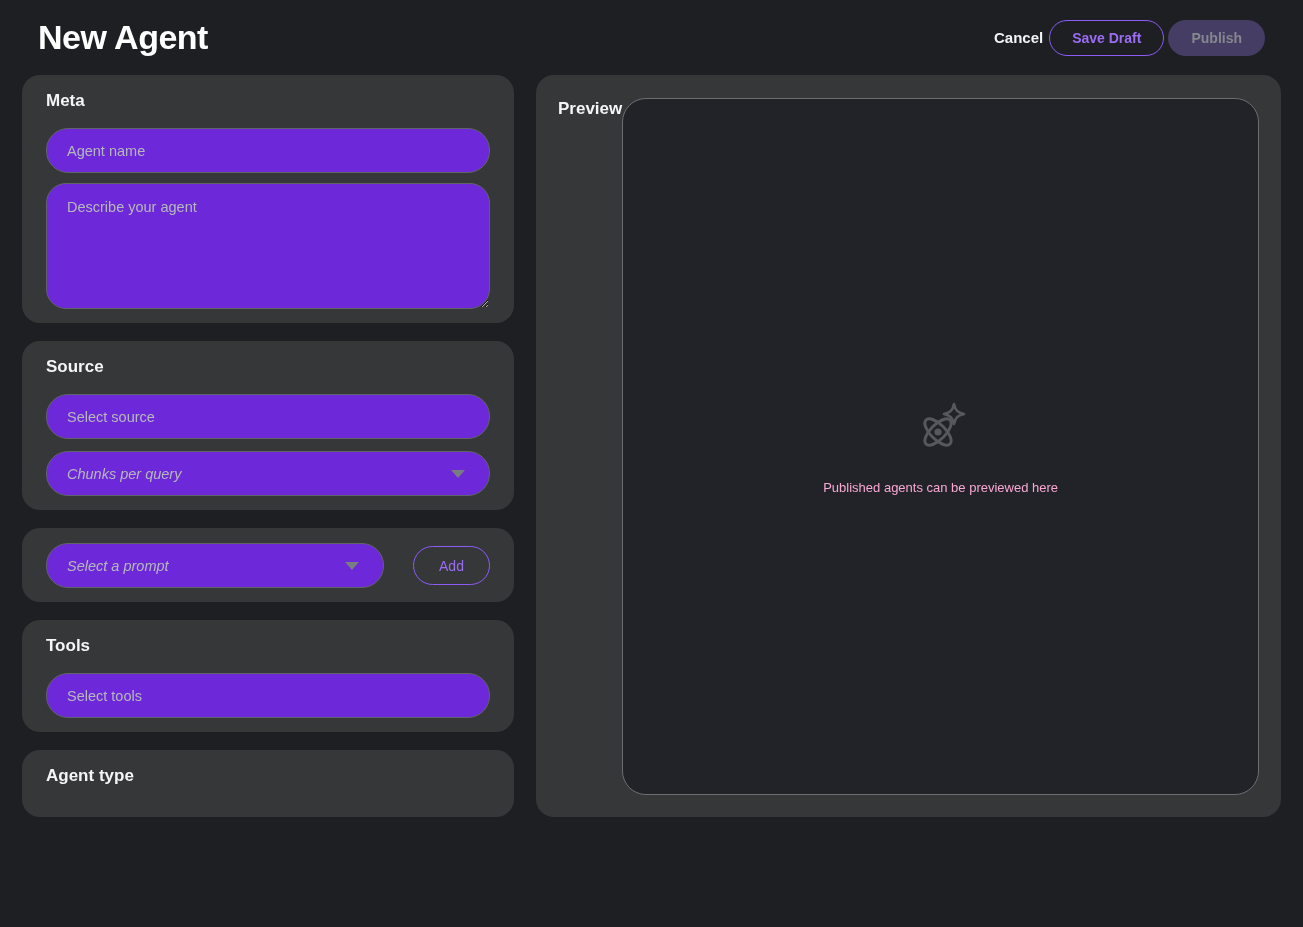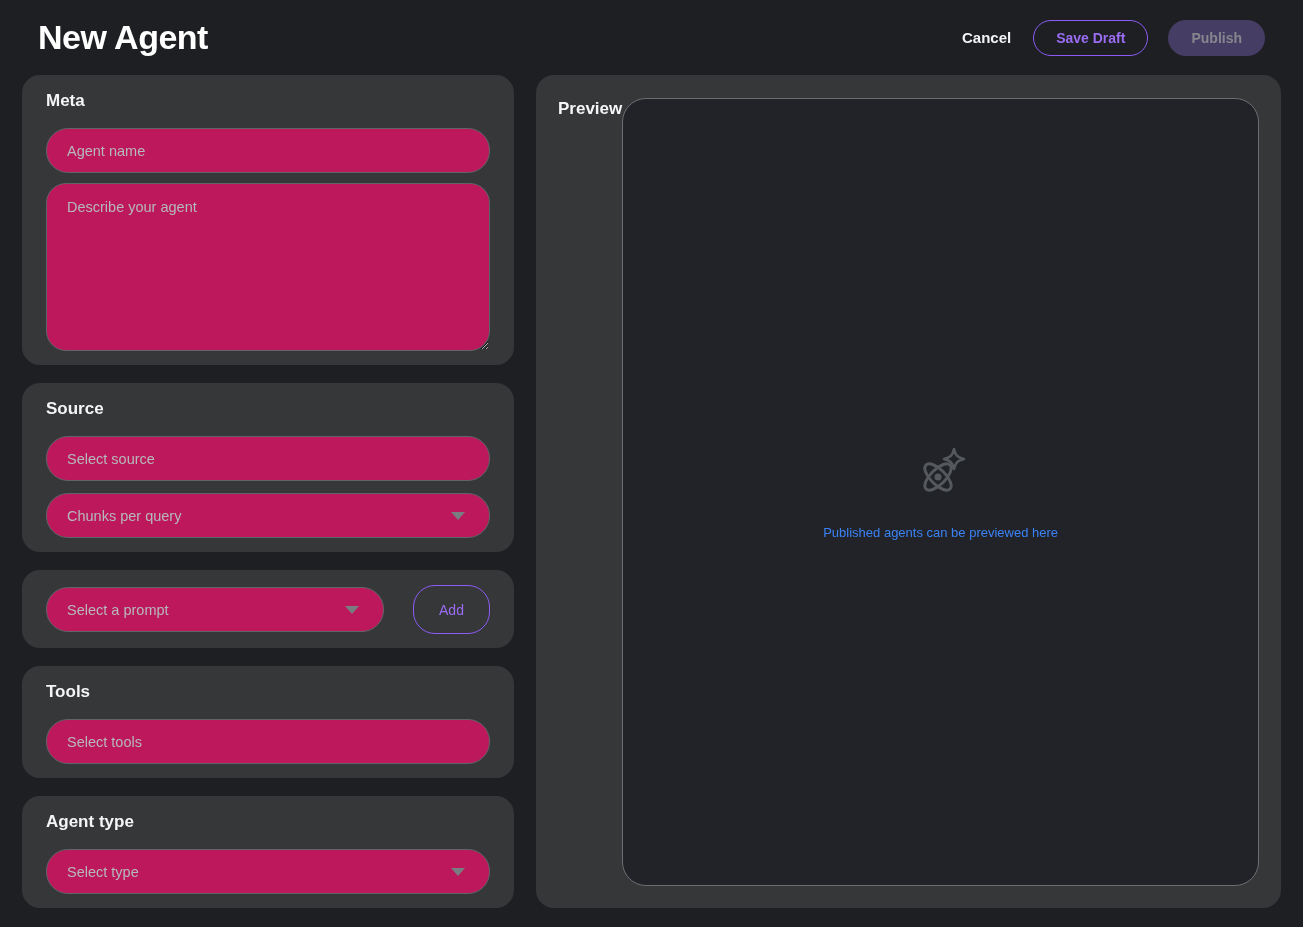--- a/index.html
+++ b/index.html
@@ -21,21 +21,21 @@
   }
   .page-title {
     font-size: 34px;
     font-weight: bold;
     letter-spacing: -0.5px;
     color: #ffffff;
   }
   .header-actions {
     display: flex;
     align-items: center;
-    gap: 20px;
+    gap: 4px;
   }
   .btn {
     font-family: "Liberation Sans", sans-serif;
     font-size: 14px;
     border-radius: 22px;
     cursor: pointer;
     background: transparent;
     border: none;
   }
   .btn-cancel {
@@ -85,65 +85,65 @@
     line-height: 21px;
     font-weight: bold;
     color: #f4f5f6;
     margin-bottom: 17px;
   }
 
   
   .field {
     width: 100%;
     height: 45px;
-    background: #be185d;
+    background: #6d28d9;
     border: 1px solid #606368;
     border-radius: 22px;
     color: #b6b9bc;
     font-size: 14.5px;
     font-family: "Liberation Sans", sans-serif;
     padding: 0 20px;
     display: block;
     outline: none;
   }
   input.field::placeholder, textarea.field::placeholder { color: #b6b9bc; opacity: 1; }
   textarea.field {
-    height: 168px;
+    height: 126px;
     border-radius: 20px;
     padding: 13px 20px;
     margin-top: 10px;
     resize: both;
     line-height: 1.4;
   }
   .select-field {
     display: flex;
     align-items: center;
     justify-content: space-between;
     cursor: pointer;
   }
-  .select-field .sel-label { color: #b6b9bc; }
+  .select-field .sel-label { color: #b6b9bc; font-style: italic; }
   .chevron-down {
     width: 0; height: 0;
     border-left: 7px solid transparent;
     border-right: 7px solid transparent;
     border-top: 8px solid #797c81;
     margin-right: 4px;
   }
   .mt-12 { margin-top: 12px; }
 
   .prompt-row {
     display: flex;
     align-items: center;
     gap: 29px;
   }
   .prompt-row .select-field { flex: 1; }
   .btn-add {
     flex: none;
     width: 77px;
-    height: 49px;
+    height: 39px;
     border-radius: 22px;
     border: 1.5px solid #8b5cf6;
     background: transparent;
     color: #9a6df3;
     font-size: 14px;
     font-family: "Liberation Sans", sans-serif;
     cursor: pointer;
   }
 
   
@@ -160,21 +160,21 @@
     border: 1px solid #6b6e72;
     border-radius: 24px;
     display: flex;
     flex-direction: column;
     align-items: center;
     justify-content: center;
   }
   .preview-empty-message {
     margin-top: 25px;
     font-size: 13px;
-    color: #3b82f6;
+    color: #f9a8d4;
   }
 </style>
 </head>
 <body>
 
 <header class="header">
   <h1 class="page-title">New Agent</h1>
   <div class="header-actions">
     <button class="btn btn-cancel">Cancel</button>
     <button class="btn btn-save-draft">Save Draft</button>
@@ -210,24 +210,20 @@
       </div>
     </section>
 
     <section class="card">
       <h2>Tools</h2>
       <input class="field" type="text" placeholder="Select tools" style="">
     </section>
 
     <section class="card">
       <h2>Agent type</h2>
-      <div class="field select-field">
-        <span class="sel-label">Select type</span>
-        <span class="chevron-down"></span>
-      </div>
     </section>
 
   </div>
 
   <div class="right-col">
     <section class="card preview-card">
       <h2>Preview</h2>
       <div class="preview-panel">
         <svg width="56" height="56" viewBox="0 0 56 56" aria-hidden="true">
           <g stroke="#55585d" stroke-width="3" fill="none">

